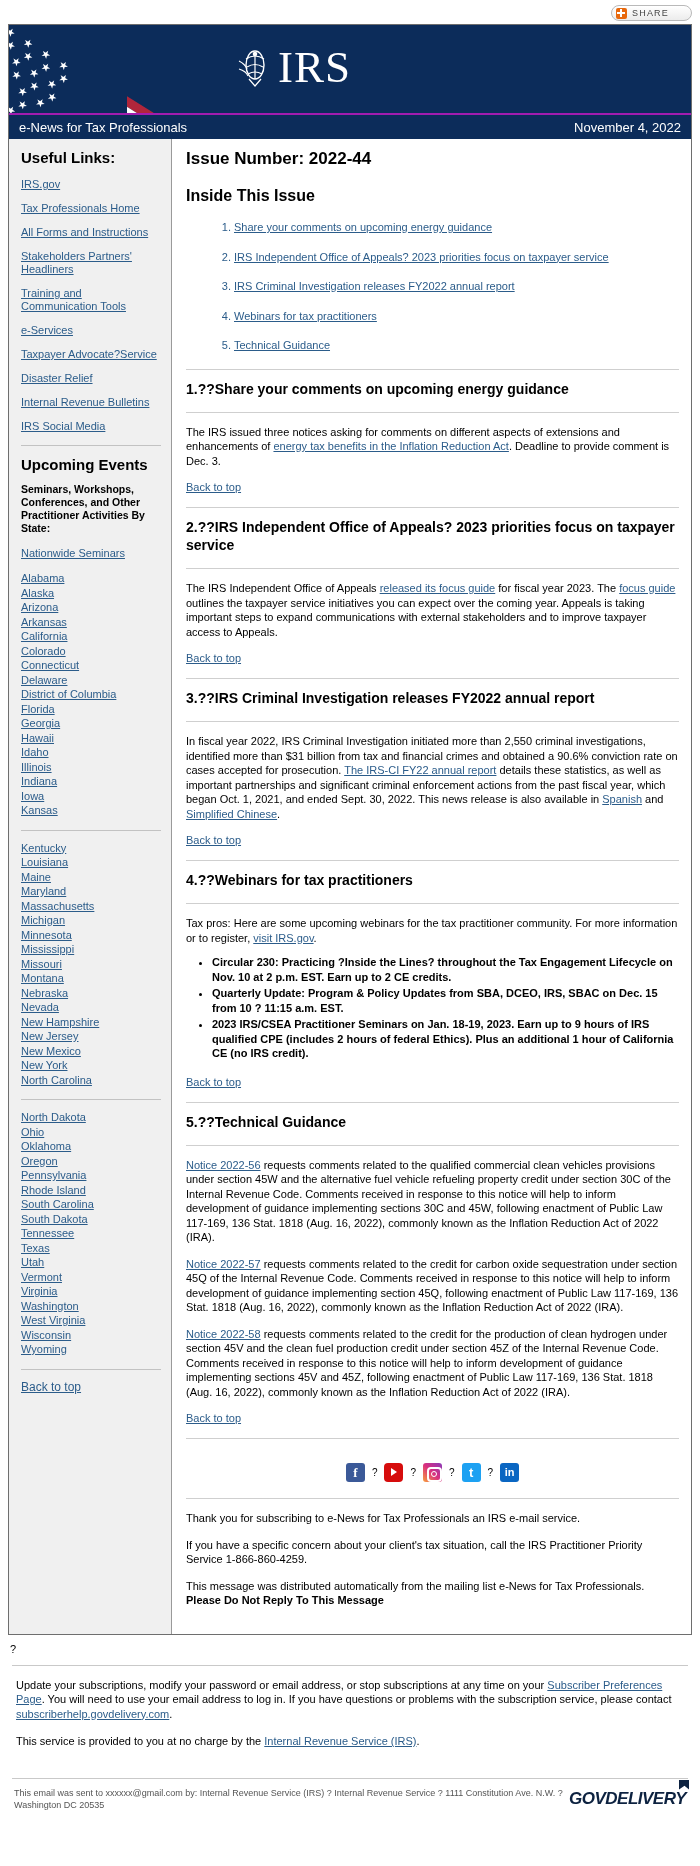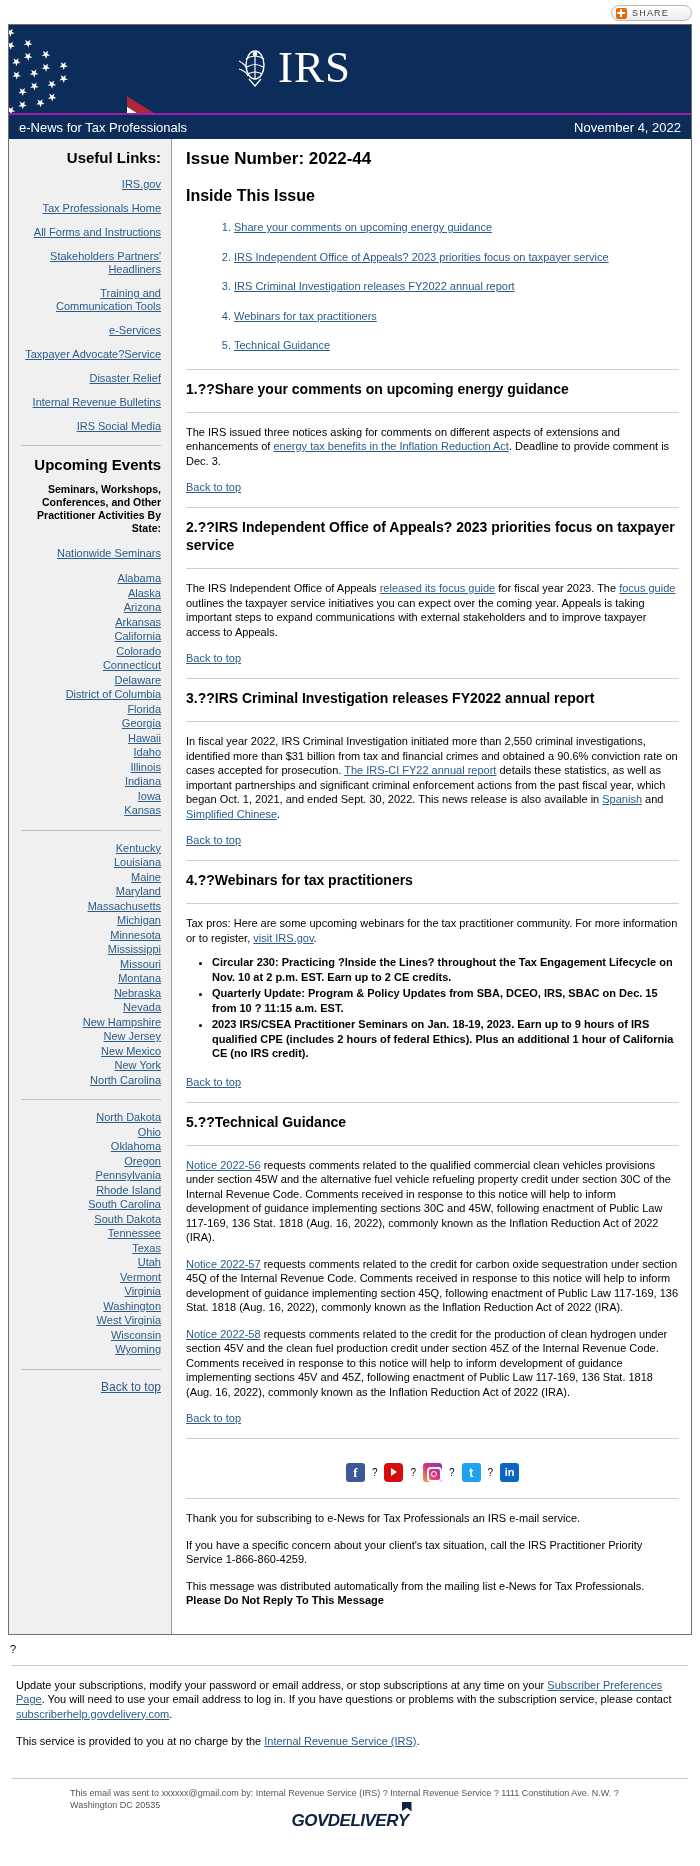--- a/index.html
+++ b/index.html
@@ -60,21 +60,20 @@
     padding:0 10px; border-top:2px solid #a21caf;
   }
   .titlebar .left  { font-size:13px; }
   .titlebar .right { font-size:13px; }
 
   
   .cols { display:flex; align-items:stretch; }
   .sidebar {
     width:163px; background:#f0f0f0; border-right:1px solid #9a9a9a;
     padding:8px 10px 10px 12px;
-    text-align:right;
   }
   .main { flex:1; padding:8px 12px 14px 14px; background:#fff; }
 
   
   .side-h {
     font-size:15px; font-weight:bold; margin:2px 0 12px 0; color:#000;
   }
   .side-h2 {
     font-size:15px; font-weight:bold; margin:10px 0 10px 0; color:#000;
   }
@@ -125,21 +124,21 @@
   .foot-rule { border:0; border-top:1px solid #cfcfcf; margin:10px 0 12px 0; }
   p.foot { font-size:11px; line-height:14.5px; margin:0 0 12px 0; }
 
   
   .stray { font-size:11px; padding:8px 0 0 10px; color:#000; }
   .botrule { border:0; border-top:1px solid #c9c9c9; margin:10px 12px 0 12px; }
   .botblock { padding:12px 16px 10px 16px; }
   .botblock p { font-size:11px; line-height:14.5px; margin:0 0 13px 0; }
   .finrule { border:0; border-top:1px solid #c9c9c9; margin:6px 12px 0 12px; }
   .finblock { display:flex; align-items:center; justify-content:space-between;
-              padding:8px 14px 12px 14px;flex-direction:column; }
+              padding:8px 14px 12px 14px; }
   .finblock .txt { font-size:9px; line-height:12px; color:#555; max-width:560px; }
   .gd { font-family:"Liberation Sans",sans-serif; font-weight:bold; font-style:italic;
         font-size:17px; color:#0d2240; letter-spacing:-0.5px; position:relative; white-space:nowrap; }
   .gd .flagtip { position:absolute; right:-3px; top:-9px; width:10px; height:10px;
         background:#0d2240; clip-path:polygon(0 0,100% 0,100% 100%,55% 62%,0 100%); }
 </style>
 </head>
 <body>
 
 <div class="sharebar">

